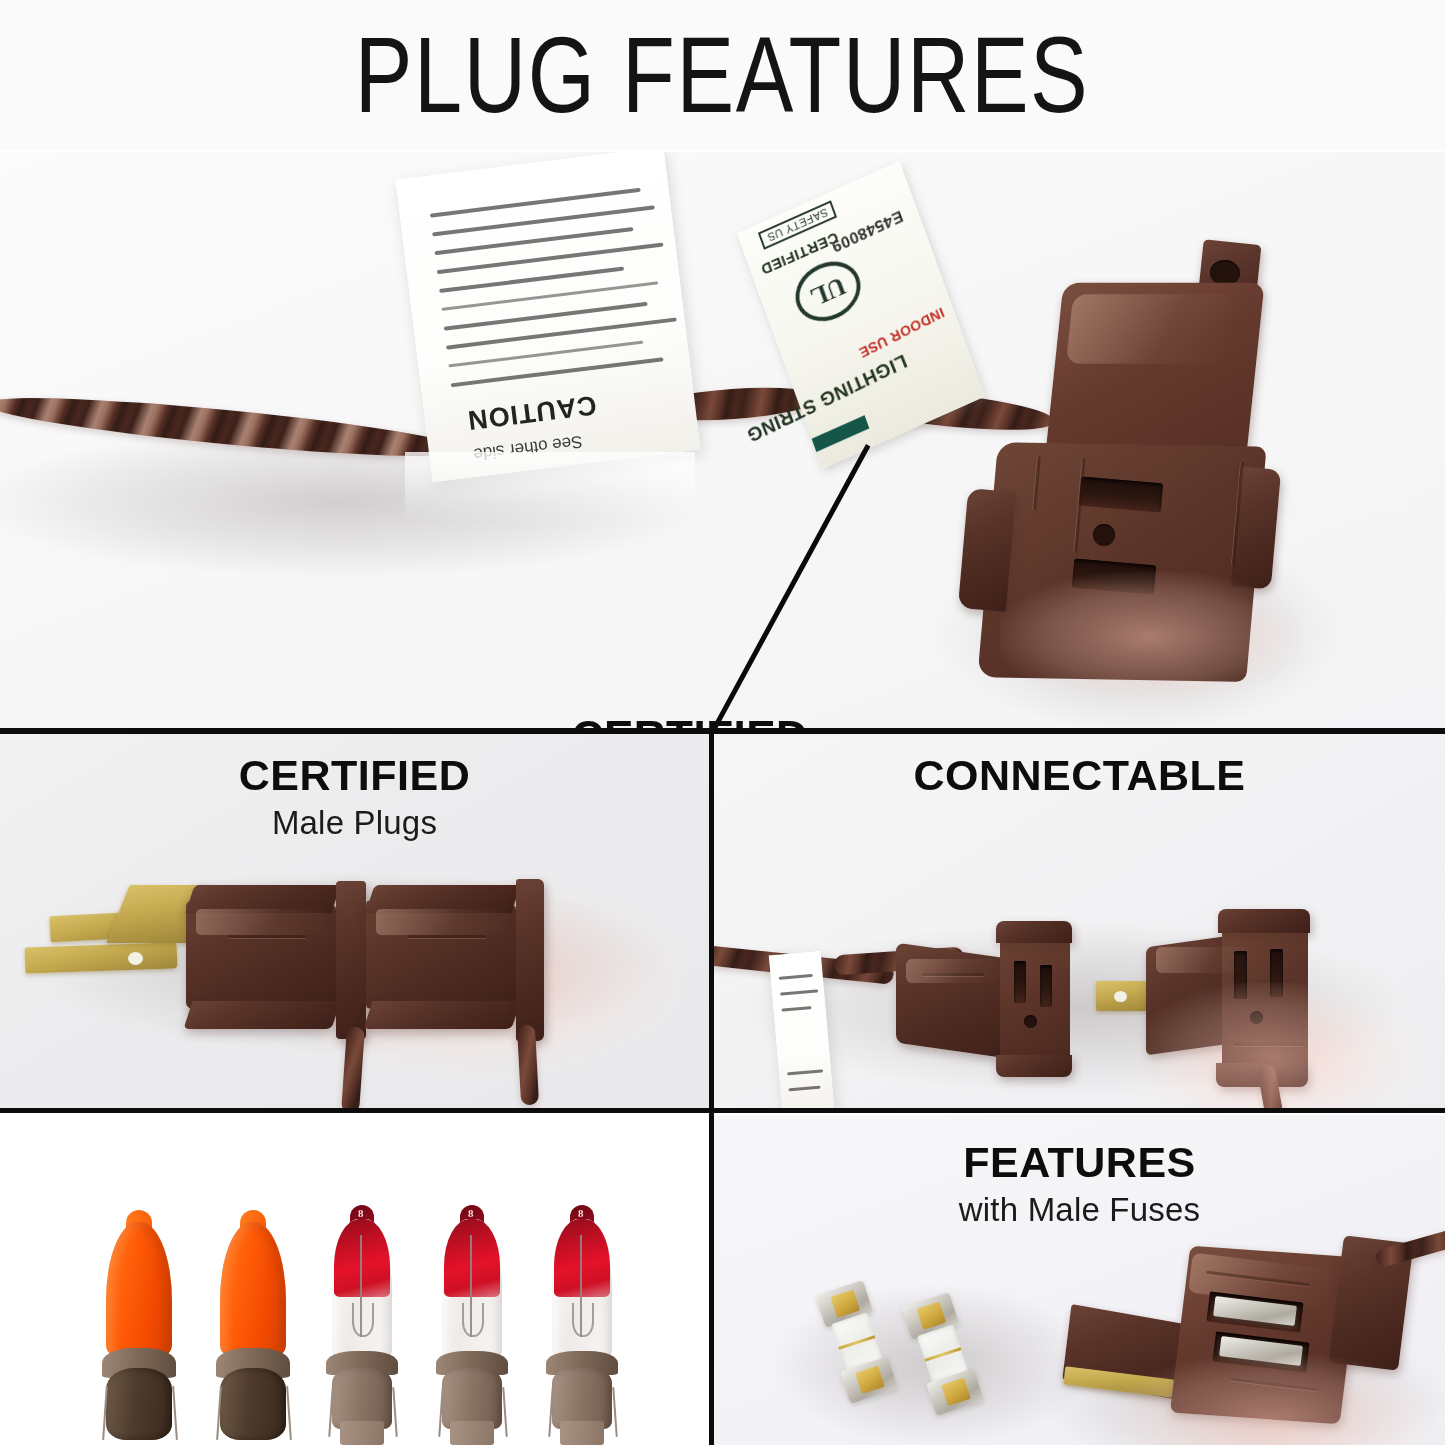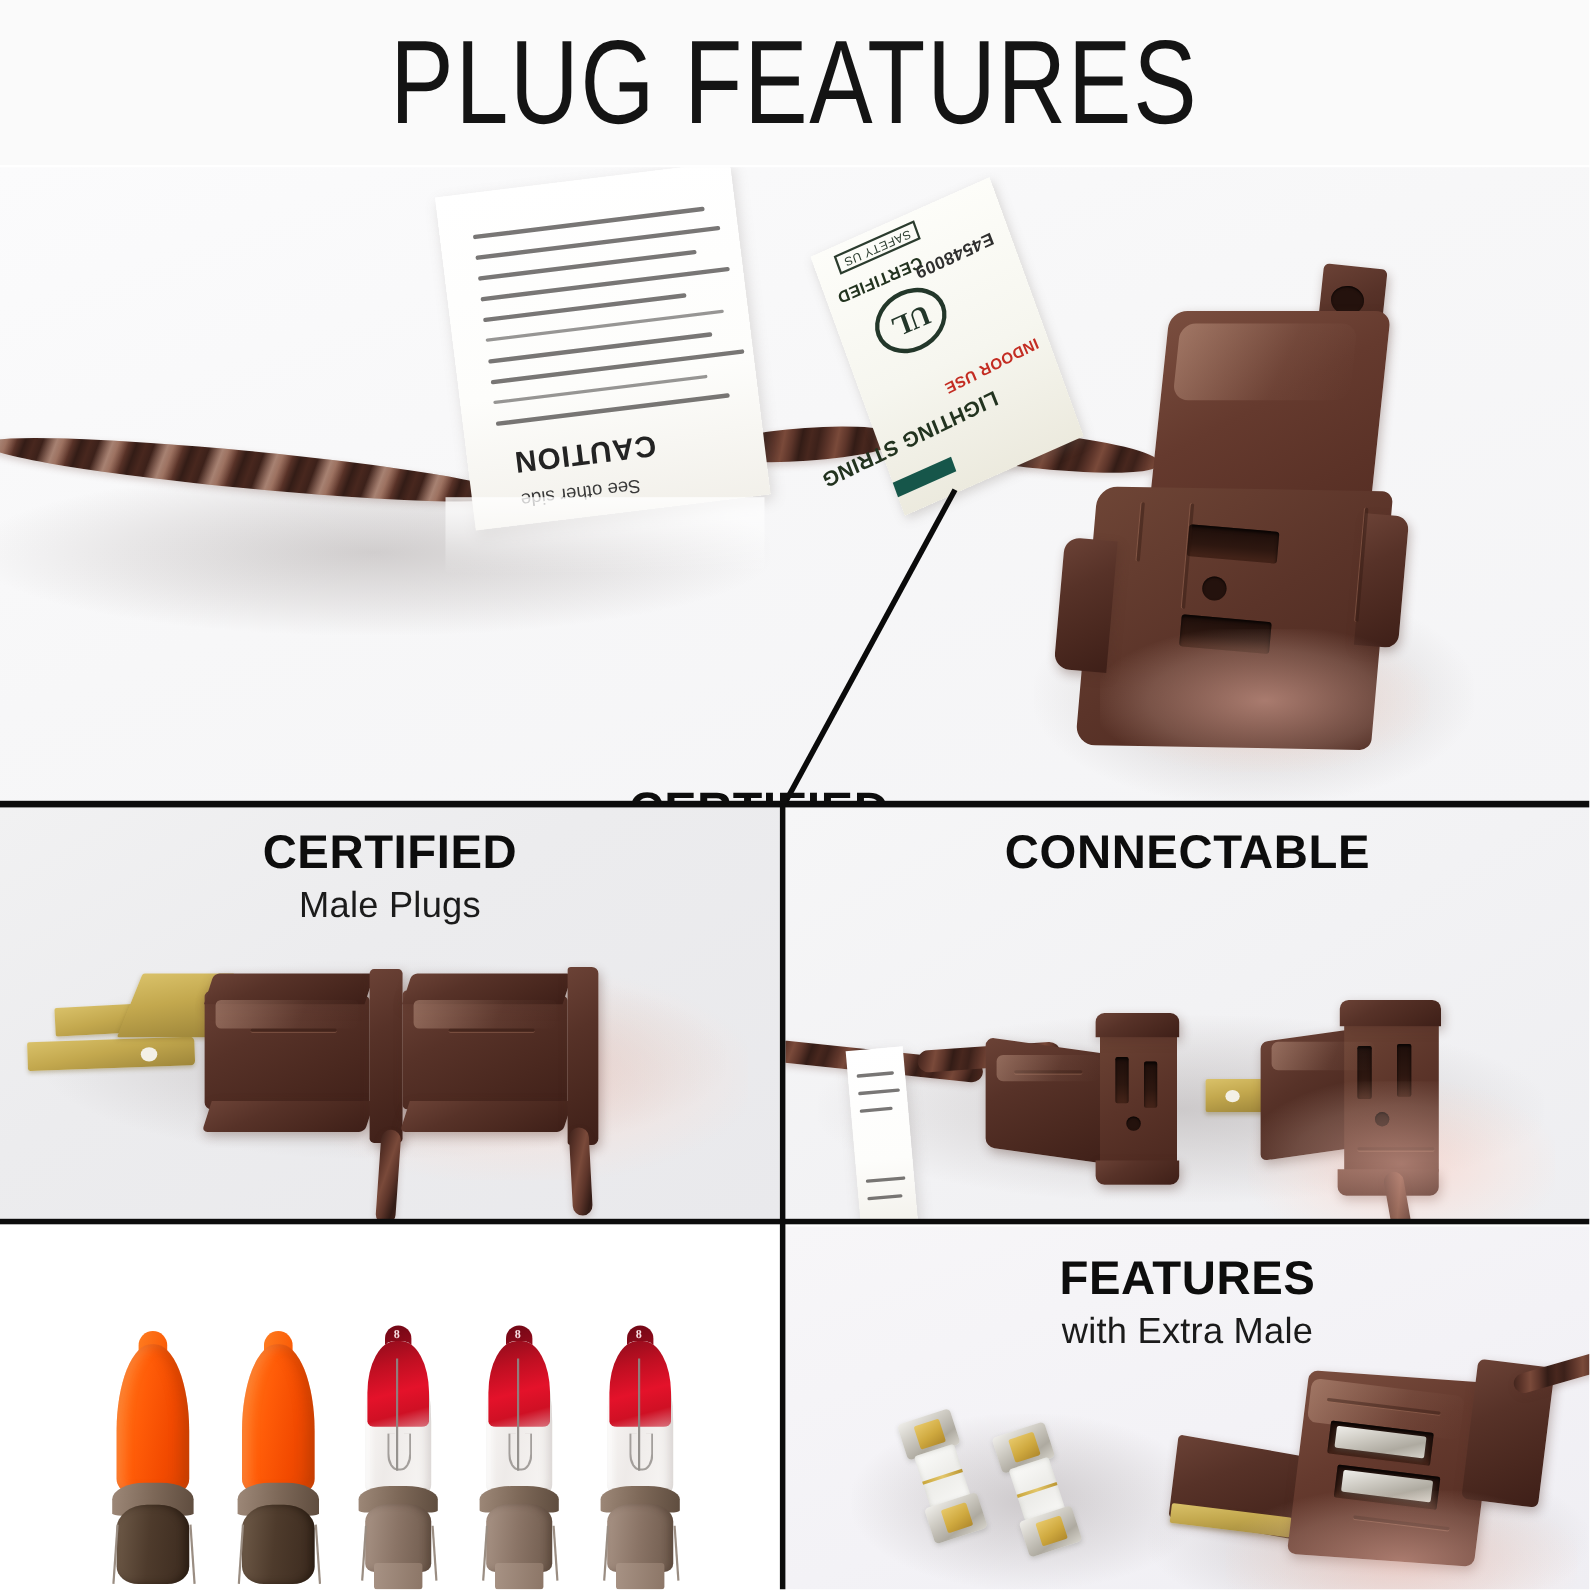--- a/index.html
+++ b/index.html
@@ -576,21 +576,21 @@
       <div class="bulb-base-tan" style="left:10px; top:162px; width:60px; height:62px;"></div>
       <div class="bulb-foot" style="left:18px; top:216px; width:44px; height:24px;"></div>
       <div class="bulb-lead" style="left:8px; top:182px; height:50px; transform:rotate(4deg);"></div>
       <div class="bulb-lead" style="left:72px; top:182px; height:50px; transform:rotate(-4deg);"></div>
     </div>
   </div>
 
   <div class="panel" id="panel-protected">
     <div class="cap" id="cap-protected">
       <div class="cap-title">FEATURES</div>
-      <div class="cap-sub">with Extra Male</div>
+      <div class="cap-sub">with Male Fuses</div>
     </div>
 
     <div class="shadow-blob" style="left:60px; top:170px; width:320px; height:160px;"></div>
 
     <div class="fuse" style="left:110px; top:170px; width:66px; height:116px; transform:rotate(-18deg);">
       <div class="fuse-cap" style="left:8px; top:0; width:50px; height:34px; border-radius:4px;"></div>
       <div class="fuse-brass" style="left:22px; top:6px; width:24px; height:22px; border-radius:2px;"></div>
       <div class="fuse-glass" style="left:14px; top:32px; width:38px; height:52px; border-radius:3px;"></div>
       <div class="fuse-wire" style="left:14px; top:56px; width:38px;"></div>
       <div class="fuse-cap" style="left:8px; top:80px; width:50px; height:34px; border-radius:4px;"></div>

